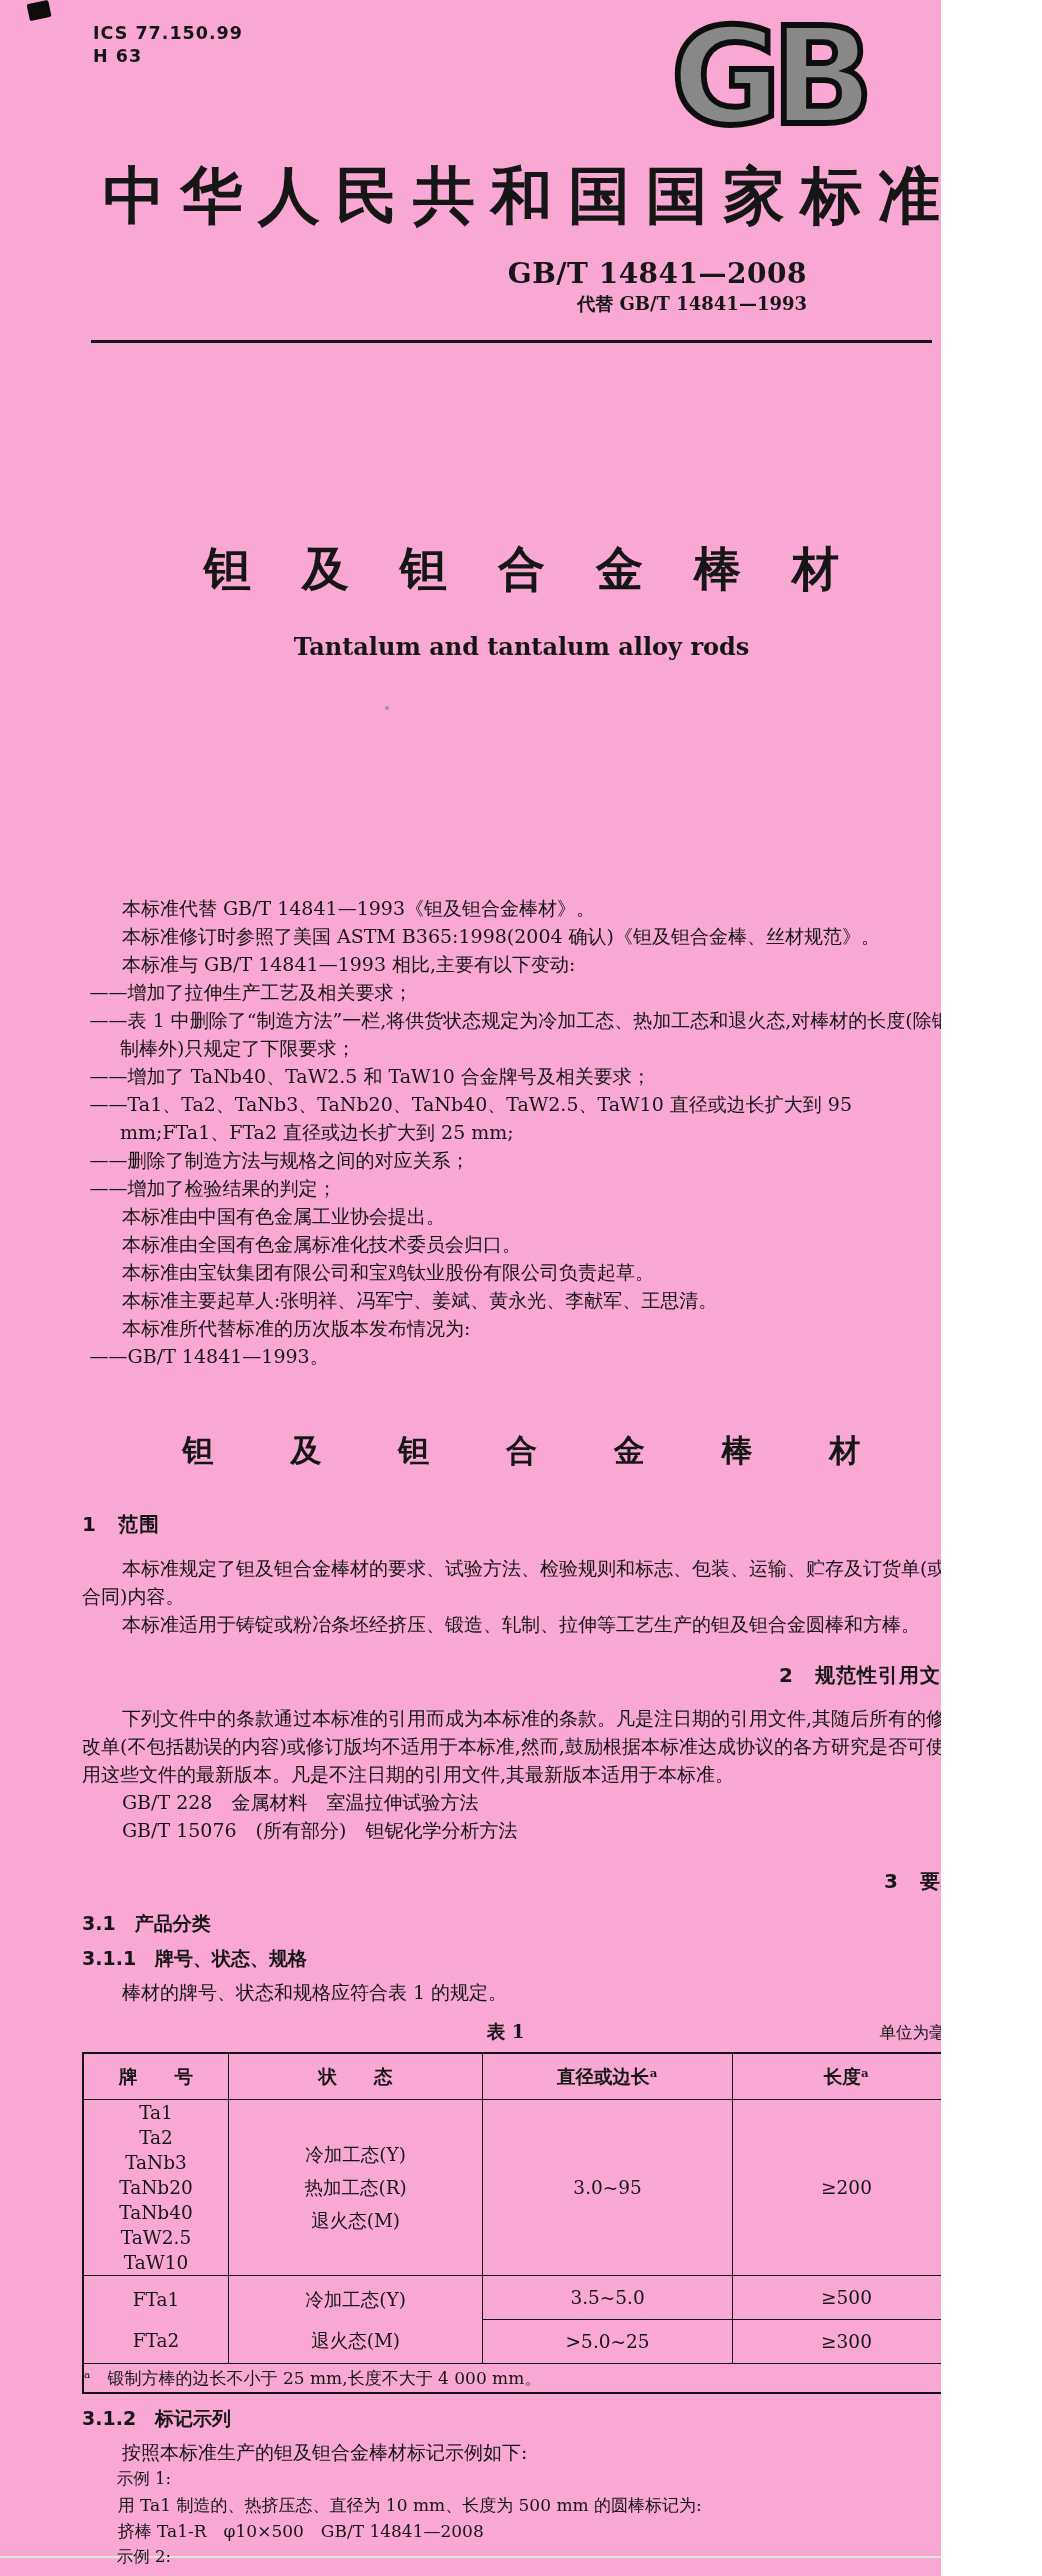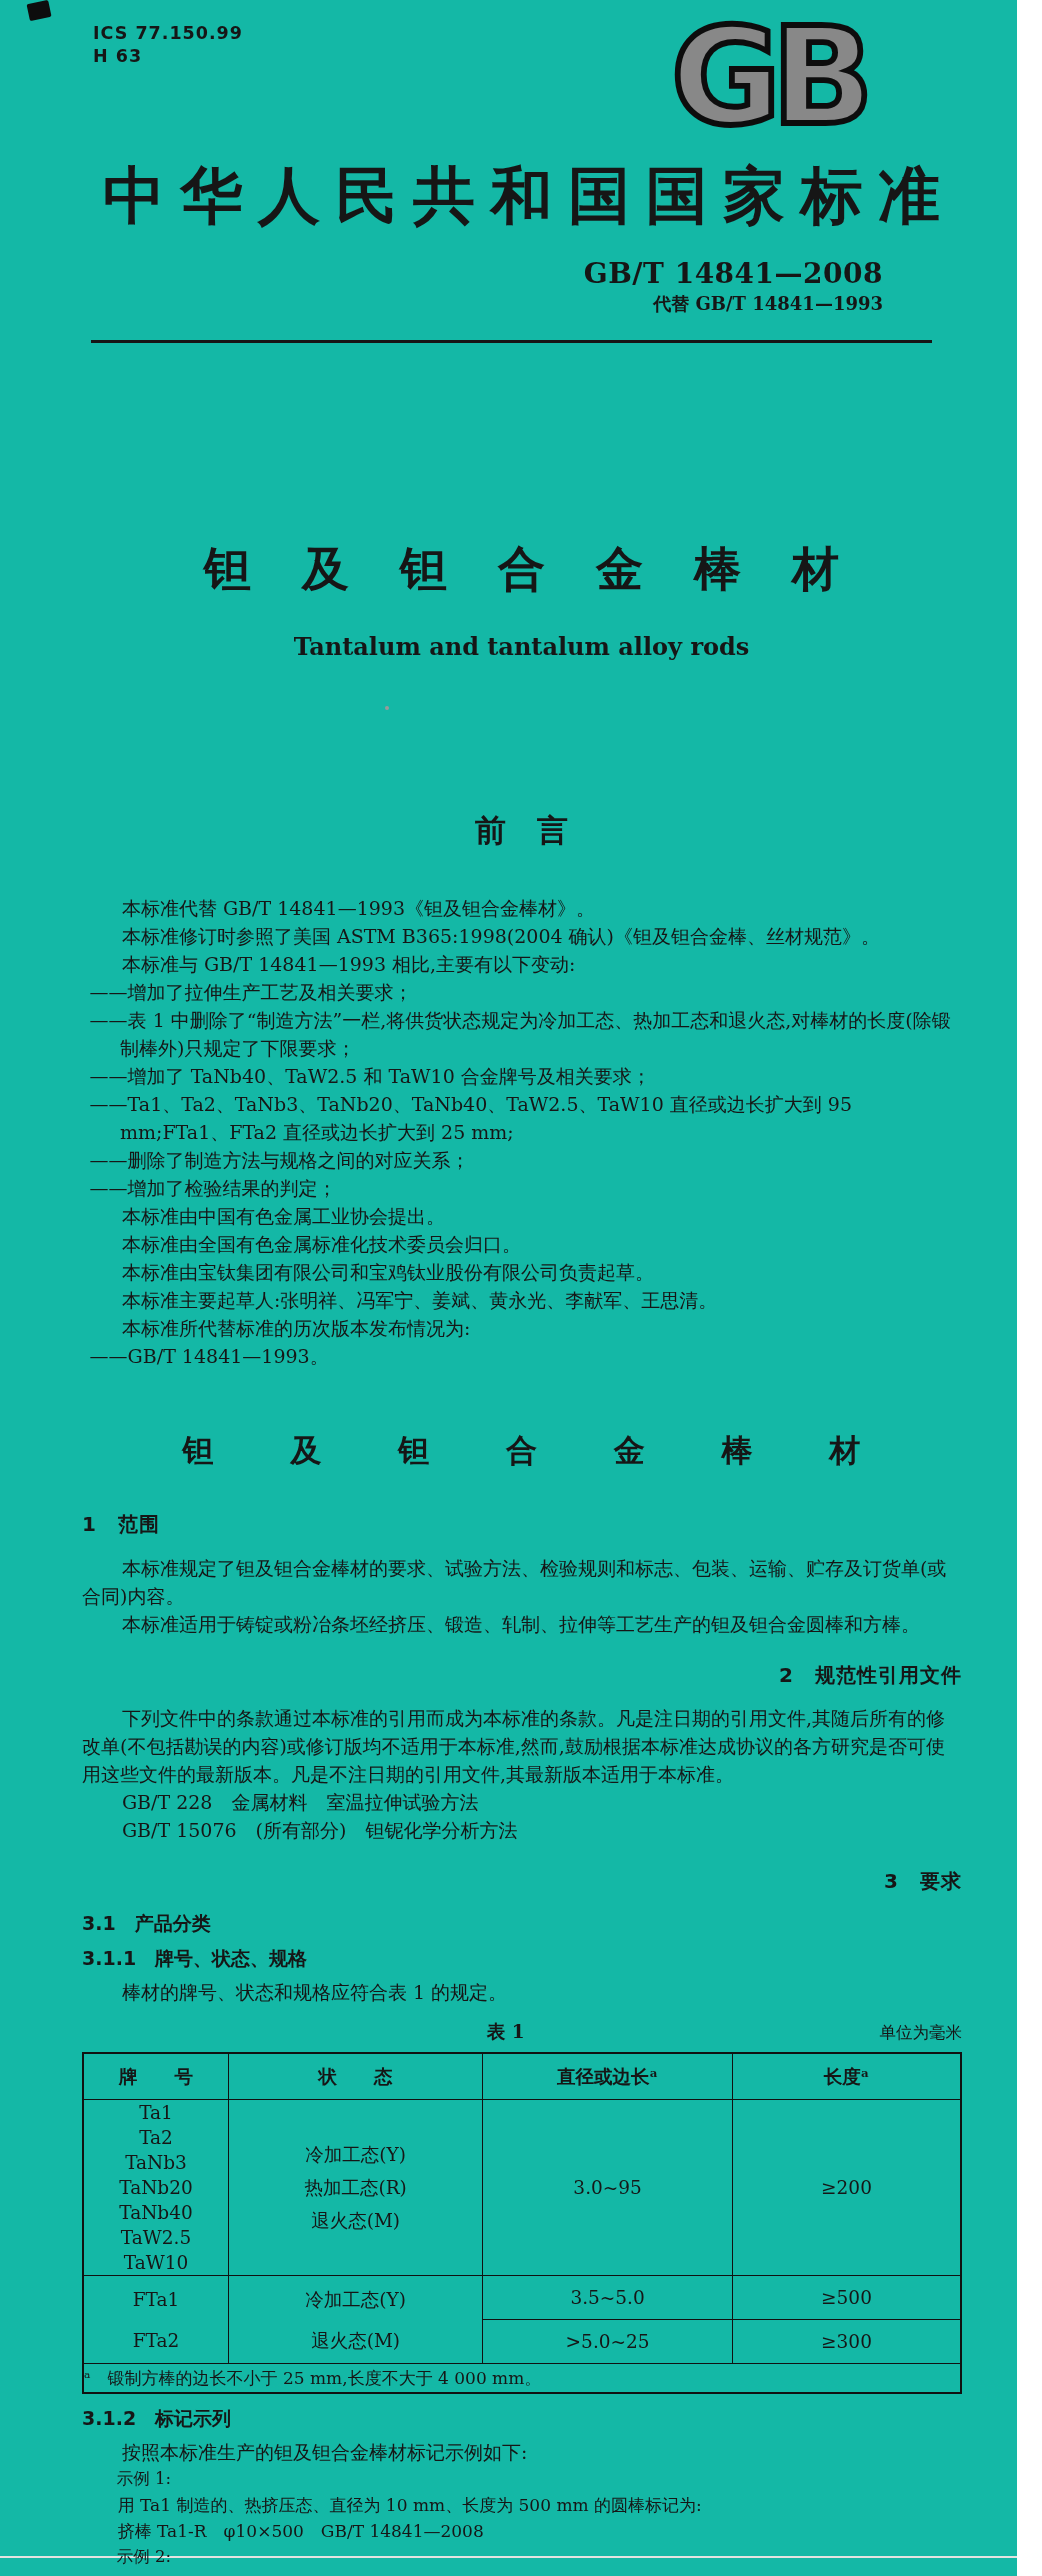--- a/index.html
+++ b/index.html
@@ -1,18 +1,18 @@
 <!DOCTYPE html>
 <html><head>
 <meta charset="utf-8">
 <style>
   html,body { margin:0; padding:0; }
   #page {
-    position:relative; width:1017px; height:2576px;
-    background:#14b8a6; overflow:hidden;
+    position:relative; width:941px; height:2576px;
+    background:#f9a8d4; overflow:hidden;
     color:#161616;
     font-family:"DejaVu Serif","Liberation Serif",serif;
   }
   .abs { position:absolute; }
 
   
   .speck { left:28px; top:1.9px; width:22.3px; height:16.5px; background:#0d0d0d; transform:rotate(-12deg); border-radius:1.9px; }
   .scan-dot { left:385px; top:706px; width:3.9px; height:3.9px; background:#9a9a9a; border-radius:50%; }
   .bottom-edge { left:0; top:2556px; width:1043px; height:1.9px; background:#e3e3e0; }
 
@@ -105,21 +105,20 @@
   </div>
 
   <div class="abs nat-title">中华人民共和国国家标准</div>
   <div class="abs std-number">GB/T 14841—2008</div>
   <div class="abs replaces">代替 GB/T 14841—1993</div>
   <div class="abs rule"></div>
 
   <div class="abs doc-title">钽及钽合金棒材</div>
   <div class="abs en-title">Tantalum and tantalum alloy rods</div>
 
-  <div class="abs foreword-h">前　言</div>
   <div class="abs foreword">
     <p class="ind">本标准代替 GB/T 14841—1993《钽及钽合金棒材》。</p>
     <p class="ind">本标准修订时参照了美国 ASTM B365:1998(2004 确认)《钽及钽合金棒、丝材规范》。</p>
     <p class="ind">本标准与 GB/T 14841—1993 相比,主要有以下变动:</p>
     <p class="dash">——增加了拉伸生产工艺及相关要求；</p>
     <p class="dash">——表 1 中删除了“制造方法”一栏,将供货状态规定为冷加工态、热加工态和退火态,对棒材的长度(除锻制棒外)只规定了下限要求；</p>
     <p class="dash">——增加了 TaNb40、TaW2.5 和 TaW10 合金牌号及相关要求；</p>
     <p class="dash">——Ta1、Ta2、TaNb3、TaNb20、TaNb40、TaW2.5、TaW10 直径或边长扩大到 95 mm;FTa1、FTa2 直径或边长扩大到 25 mm;</p>
     <p class="dash">——删除了制造方法与规格之间的对应关系；</p>
     <p class="dash">——增加了检验结果的判定；</p>

